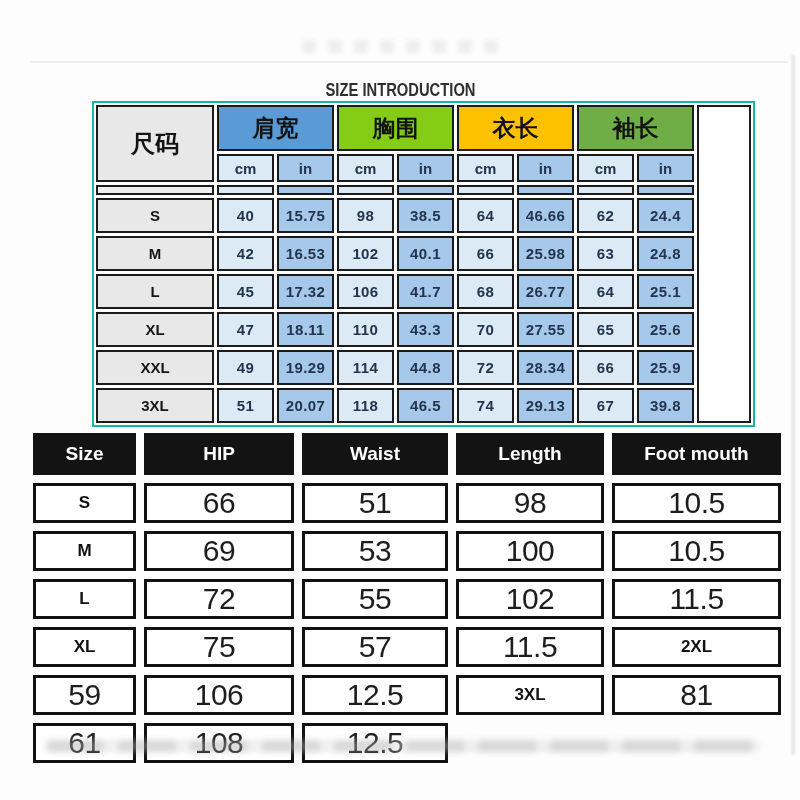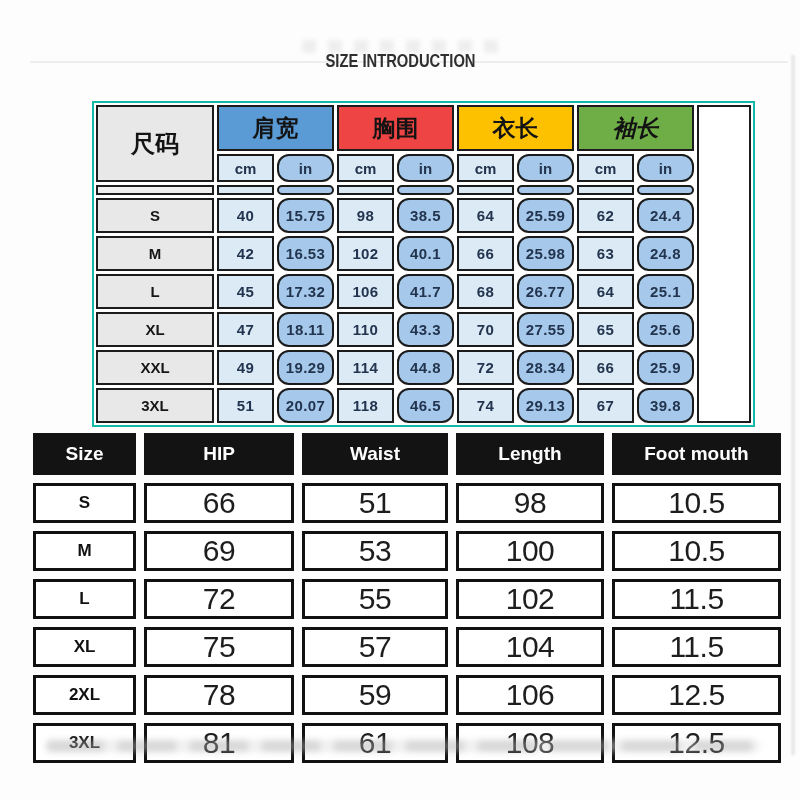--- a/index.html
+++ b/index.html
@@ -25,21 +25,21 @@
     position:absolute; right:5px; top:55px; bottom:45px; width:4px;
     background:#e4e4e4; filter:blur(1px); opacity:.8;
   }
   .bottom-smudge {
     position:absolute; left:46px; top:740px; width:714px; height:12px;
     background:repeating-linear-gradient(90deg,#a9a9a9 0 58px,#dedede 58px 72px);
     filter:blur(3px); opacity:.45; border-radius:5px;
   }
 
   
-  .title-wrap { position:absolute; top:51px; left:0; width:100%; text-align:center; }
+  .title-wrap { position:absolute; top:80px; left:0; width:100%; text-align:center; }
   .title {
     display:inline-block; font-size:18px; font-weight:700; color:#2f2f2f;
     transform:scaleX(.82); letter-spacing:0;
   }
 
   
   .size-grid {
     position:absolute; left:92px; top:101px;
     display:grid;
     grid-template-columns:118px repeat(8,57px) 54px;
@@ -49,24 +49,24 @@
     border:2px solid #14b8a6;
     padding:2px;
   }
   .sg-cell {
     border:2px solid #1b1b1b; box-sizing:border-box;
     display:flex; align-items:center; justify-content:center;
     background:#fff;
   }
   .corner { grid-row:1 / 3; grid-column:1; background:#e8e8e8; font-size:24px; font-weight:700; color:#141414; }
   .grp { grid-column:span 2; font-size:23px; font-weight:700; color:#131313; }
-  .g0 { background:#5b9bd5; } .g1 { background:#ef4444; }
-  .g2 { background:#fec100; } .g3 { background:#6fae46;font-style:italic; }
+  .g0 { background:#5b9bd5; } .g1 { background:#84cc16; }
+  .g2 { background:#fec100; } .g3 { background:#6fae46; }
   .rcol { grid-column:10; grid-row:1 / 10; background:#ffffff; }
-  .c-cm { background:#dceaf6; } .c-in { background:#a6c9eb;border-radius:12px; }
+  .c-cm { background:#dceaf6; } .c-in { background:#a6c9eb; }
   .unit { font-size:15px; font-weight:700; color:#23344e; }
   .lbl { background:#e8e8e8; font-size:15px; font-weight:700; color:#161616; }
   .sp-lbl { background:#efefef; }
   .val { font-size:15px; font-weight:700; color:#23344e; letter-spacing:.4px; }
 
   
   .pants-grid {
     position:absolute; left:33px; top:433px;
     display:grid;
     grid-template-columns:103px 150px 146px 148px 169px;
@@ -119,21 +119,21 @@
   <div class="sg-cell c-in"></div>
   <div class="sg-cell c-cm"></div>
   <div class="sg-cell c-in"></div>
 
   <div class="sg-cell lbl">S</div>
   <div class="sg-cell c-cm val">40</div>
   <div class="sg-cell c-in val">15.75</div>
   <div class="sg-cell c-cm val">98</div>
   <div class="sg-cell c-in val">38.5</div>
   <div class="sg-cell c-cm val">64</div>
-  <div class="sg-cell c-in val">25.59</div>
+  <div class="sg-cell c-in val">46.66</div>
   <div class="sg-cell c-cm val">62</div>
   <div class="sg-cell c-in val">24.4</div>
 
   <div class="sg-cell lbl">M</div>
   <div class="sg-cell c-cm val">42</div>
   <div class="sg-cell c-in val">16.53</div>
   <div class="sg-cell c-cm val">102</div>
   <div class="sg-cell c-in val">40.1</div>
   <div class="sg-cell c-cm val">66</div>
   <div class="sg-cell c-in val">25.98</div>
@@ -202,25 +202,23 @@
 
   <div class="pg-cell psize">L</div>
   <div class="pg-cell pval">72</div>
   <div class="pg-cell pval">55</div>
   <div class="pg-cell pval">102</div>
   <div class="pg-cell pval">11.5</div>
 
   <div class="pg-cell psize">XL</div>
   <div class="pg-cell pval">75</div>
   <div class="pg-cell pval">57</div>
-  <div class="pg-cell pval">104</div>
   <div class="pg-cell pval">11.5</div>
 
   <div class="pg-cell psize">2XL</div>
-  <div class="pg-cell pval">78</div>
   <div class="pg-cell pval">59</div>
   <div class="pg-cell pval">106</div>
   <div class="pg-cell pval">12.5</div>
 
   <div class="pg-cell psize">3XL</div>
   <div class="pg-cell pval">81</div>
   <div class="pg-cell pval">61</div>
   <div class="pg-cell pval">108</div>
   <div class="pg-cell pval">12.5</div>
 </div>

